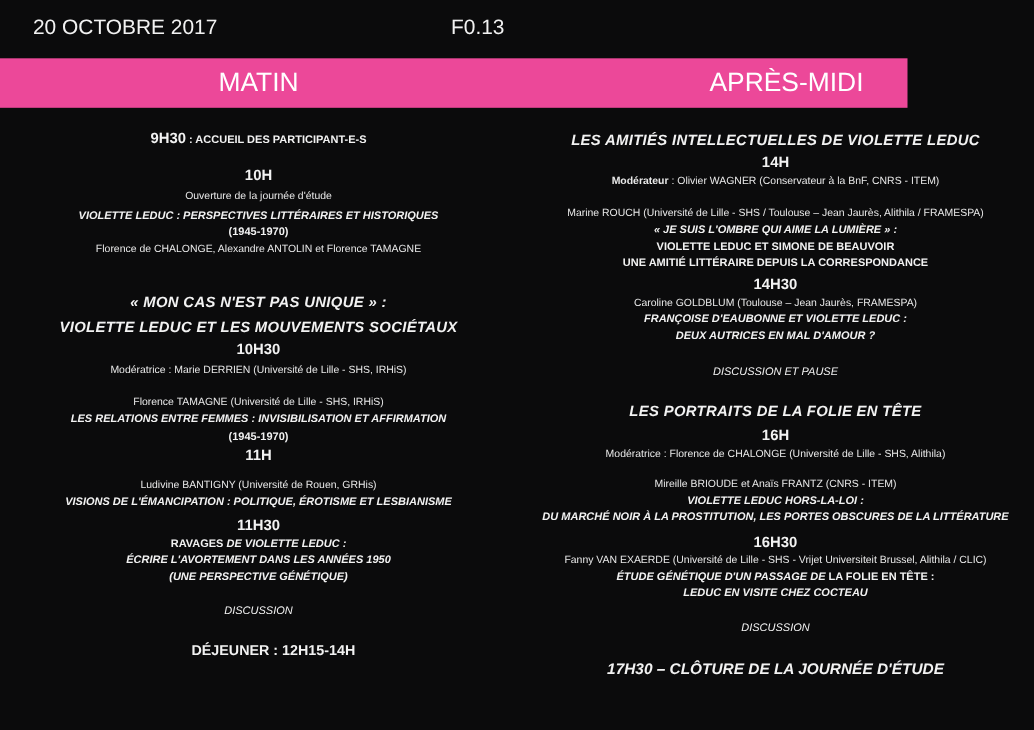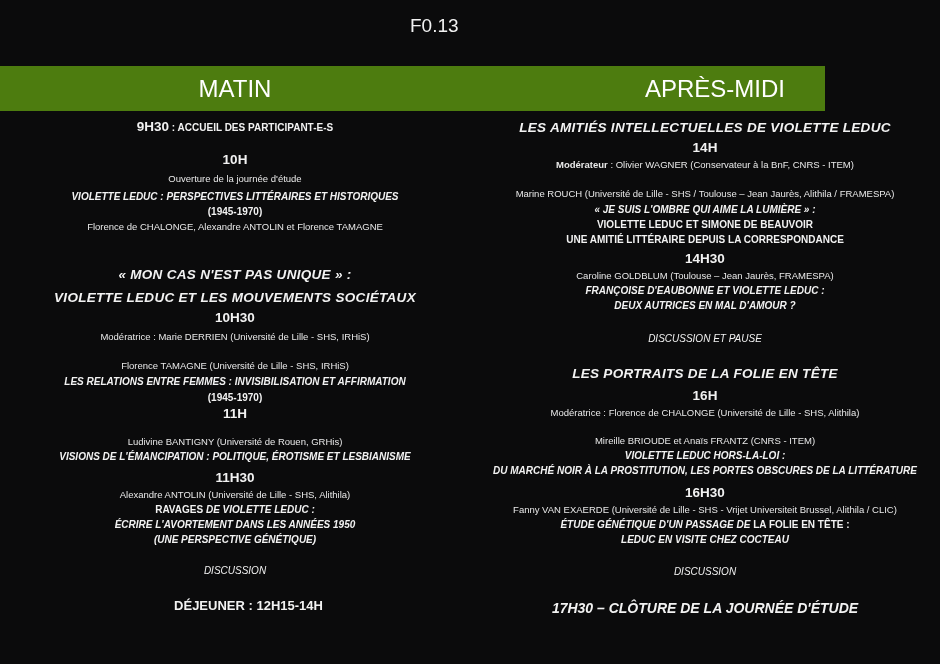--- a/index.html
+++ b/index.html
@@ -28,23 +28,24 @@
   .bg{font-size:13px;font-weight:bold;height:18px;line-height:18px;padding-left:27px;}
   .cl{font-size:14px;font-weight:bold;font-style:italic;height:18px;line-height:18px;}
   .up{font-style:normal;}
   .b{font-weight:bold;}
 </style>
 </head>
 <body style="background: rgb(11, 11, 12);">
 
 <div class="stage">
 
+  <div class="date">20 OCTOBRE 2017</div>
   <div class="room">F0.13</div>
 
-  <div class="redbar" style="background: #4d7c0f; margin-top: 13px;">
+  <div class="redbar" style="background: #ec4899;">
     <span class="banner-label lbl-matin">MATIN</span>
     <span class="banner-label lbl-apres">APRÈS-MIDI</span>
   </div>
 
   <div class="col col-left">
     <div class="ln w" style="margin-top:19px"><span class="w1">9H30</span><span class="w2"> : ACCUEIL DES PARTICIPANT-E-S</span></div>
     <div class="ln t" style="margin-top:16px">10H</div>
     <div class="ln s" style="margin-top:2px">Ouverture de la journée d'étude</div>
     <div class="ln ti" style="margin-top:3px">VIOLETTE LEDUC : PERSPECTIVES LITTÉRAIRES ET HISTORIQUES</div>
     <div class="ln tu">(1945-1970)</div>
@@ -53,21 +54,20 @@
     <div class="ln h">VIOLETTE LEDUC ET LES MOUVEMENTS SOCIÉTAUX</div>
     <div class="ln t">10H30</div>
     <div class="ln s" style="margin-top:2px">Modératrice : Marie DERRIEN (Université de Lille - SHS, IRHiS)</div>
     <div class="ln s" style="margin-top:14px">Florence TAMAGNE (Université de Lille - SHS, IRHiS)</div>
     <div class="ln ti" style="margin-top:1px">LES RELATIONS ENTRE FEMMES : INVISIBILISATION ET AFFIRMATION</div>
     <div class="ln tu" style="margin-top:1px">(1945-1970)</div>
     <div class="ln t">11H</div>
     <div class="ln s" style="margin-top:11px">Ludivine BANTIGNY (Université de Rouen, GRHis)</div>
     <div class="ln ti">VISIONS DE L'ÉMANCIPATION : POLITIQUE, ÉROTISME ET LESBIANISME</div>
     <div class="ln t" style="margin-top:5px">11H30</div>
-    <div class="ln s">Alexandre ANTOLIN (Université de Lille - SHS, Alithila)</div>
     <div class="ln ti"><span class="up">RAVAGES</span><span> DE VIOLETTE LEDUC :</span></div>
     <div class="ln ti">ÉCRIRE L'AVORTEMENT DANS LES ANNÉES 1950</div>
     <div class="ln ti">(UNE PERSPECTIVE GÉNÉTIQUE)</div>
     <div class="ln n" style="margin-top:16px">DISCUSSION</div>
     <div class="ln bg" style="margin-top:19px">DÉJEUNER : 12H15-14H</div>
   </div>
 
   <div class="col col-right">
     <div class="ln h" style="margin-top:18px">LES AMITIÉS INTELLECTUELLES DE VIOLETTE LEDUC</div>
     <div class="ln t">14H</div>

